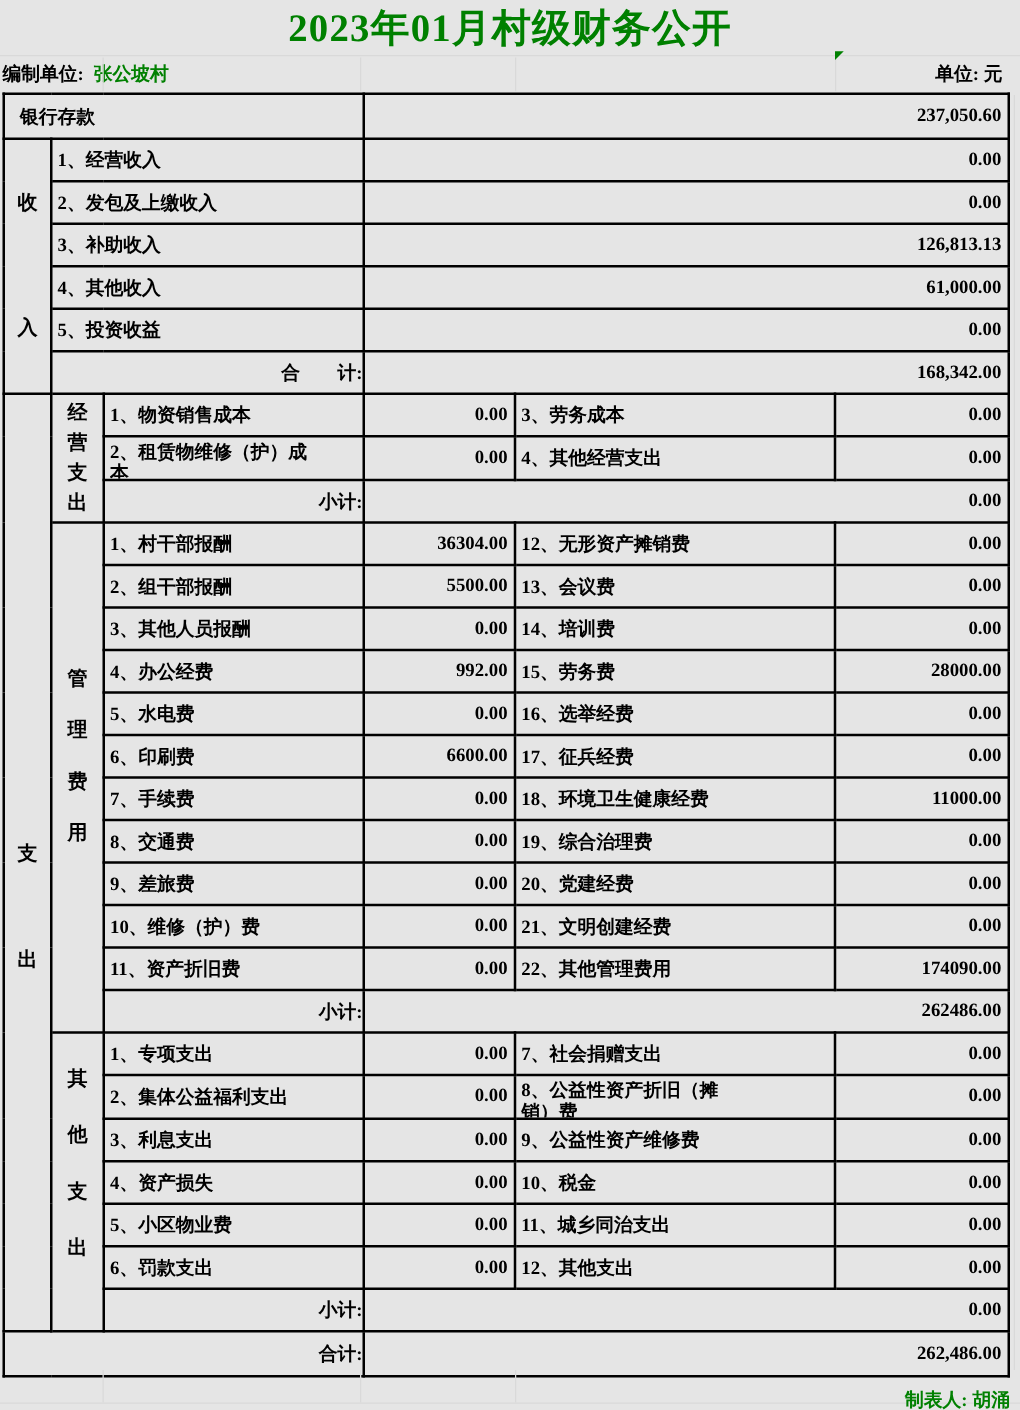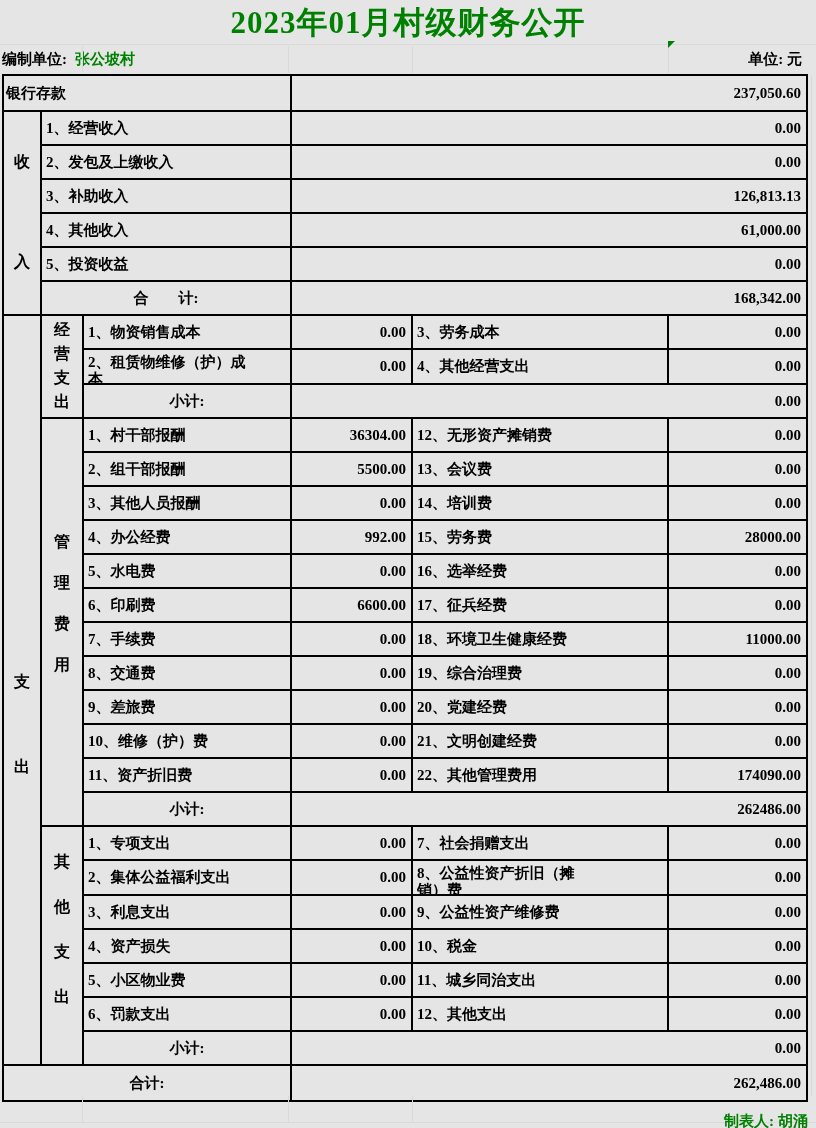--- a/index.html
+++ b/index.html
@@ -14,27 +14,27 @@
   .prepared-by { color:#008000; margin-left:8px; }
   .header-right { position:absolute; right:14px; top:6px; }
 
   table.fin { border-collapse:collapse; table-layout:fixed; width:804px; margin-left:2px;
               font-weight:bold; }
   table.fin td { border:2px solid #000; font-size:15px; color:#000; overflow:hidden;
                  vertical-align:middle; }
   tr.r { height:34px; }
   tr.r36 { height:36px; }
   td.lab { text-align:left; padding:0 2px 0 4px; }
-  td.pl6 { padding-left:2px; }
+  td.pl6 { padding-left:12px; }
   td.val { text-align:right; padding:0 5px 0 2px; }
-  td.ctr { text-align:center; white-space:pre; }
+  td.ctr { text-align:right; white-space:pre; }
   td.vtop { vertical-align:top; padding-top:4px; }
 
   td.vert { text-align:center; padding:0; }
-  .vtext { width:18px; margin:0 auto; word-break:break-all; text-align:center; font-size:16px;font-family:Liberation Mono, monospace; }
+  .vtext { width:18px; margin:0 auto; word-break:break-all; text-align:center; font-size:16px; }
   td.vt-in .vtext { line-height:100px; }
   td.vt-ex { padding-top:72px;margin-left:40px; } td.vt-ex .vtext { line-height:85px; }
   td.vt-op .vtext { line-height:24px; }
   td.vt-mg { padding-bottom:34px; } td.vt-mg .vtext { line-height:41px; }
   td.vt-ot { padding-bottom:30px; } td.vt-ot .vtext { line-height:45px; }
 
   .wrap1 { display:block; width:164px; height:29px; overflow:hidden; line-height:17px; }
   .wrap2 { display:block; width:186px; height:29px; overflow:hidden; line-height:17px; }
 
   .footer-row { position:absolute; left:0; top:1096px; width:816px; height:28px;

